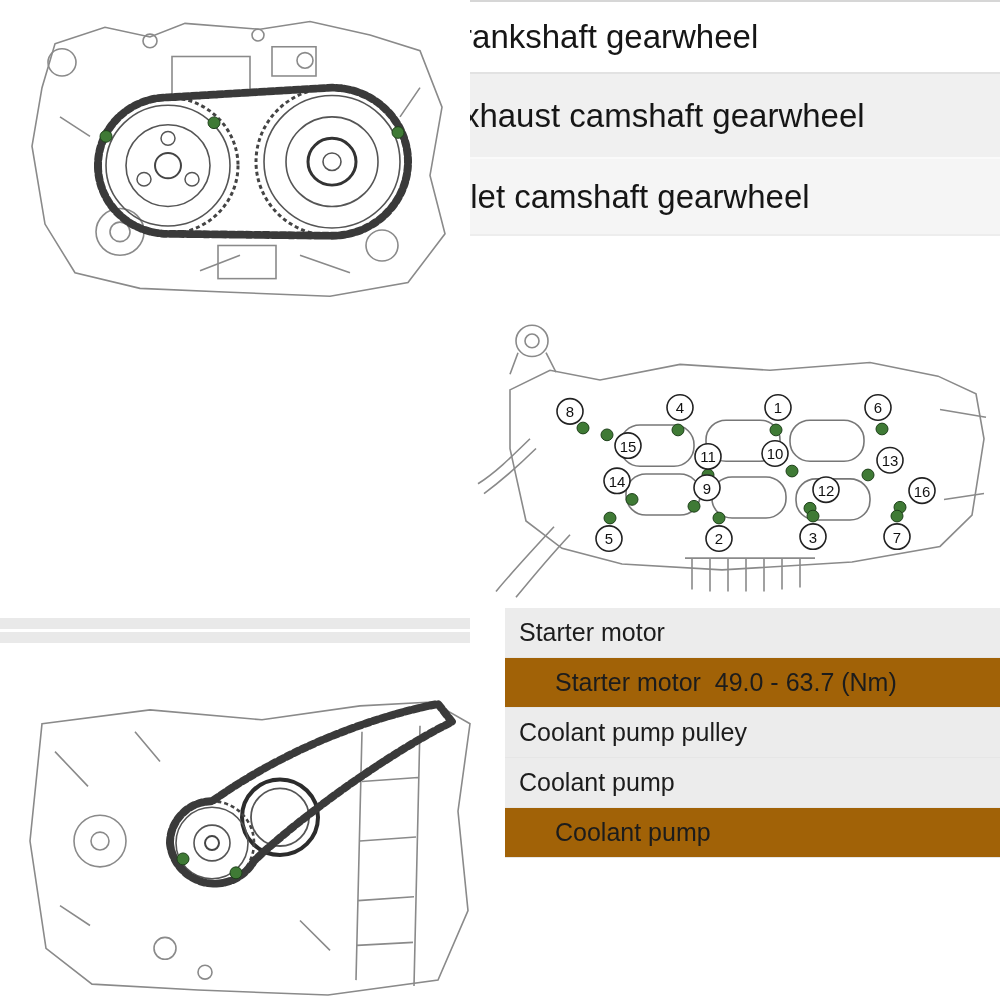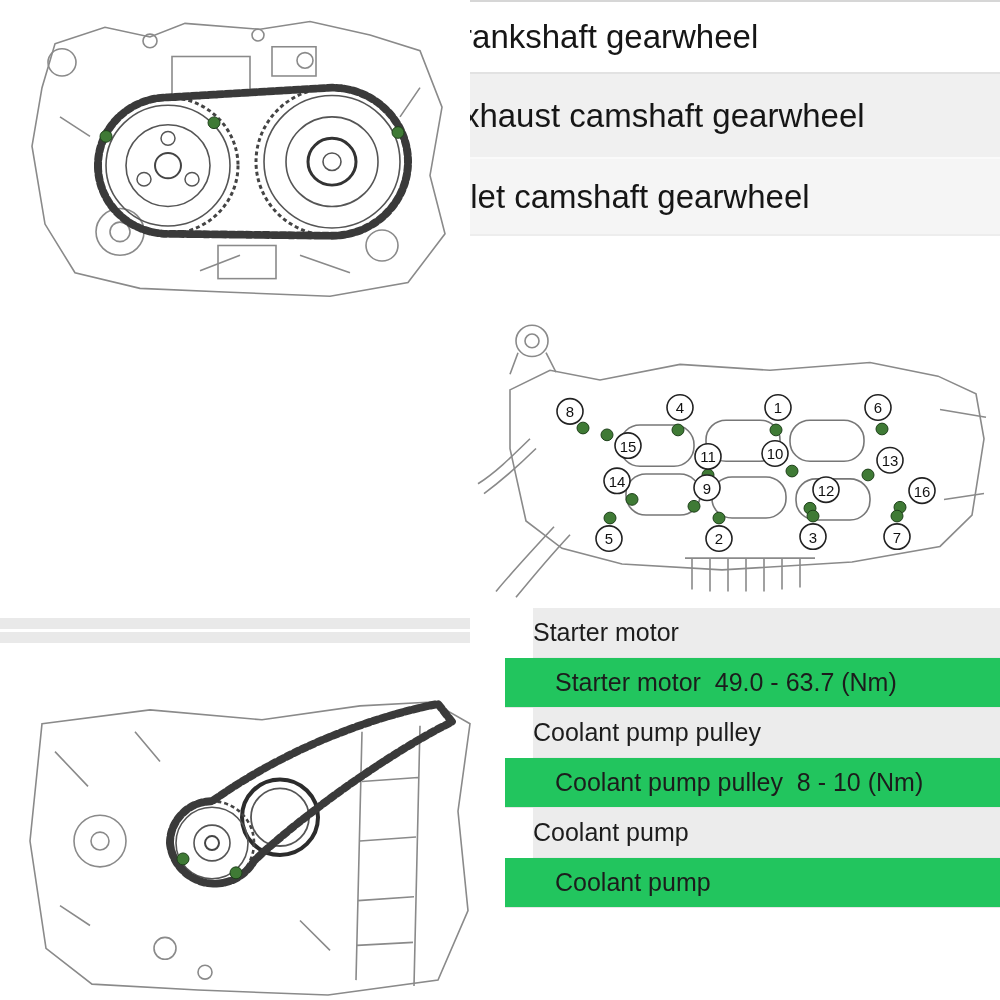--- a/index.html
+++ b/index.html
@@ -22,22 +22,22 @@
   .diagram svg{display:block;width:100%;height:100%;}
 
   
   .strip{position:absolute;left:0;width:470px;height:11px;background:#e9e9e9;}
   #strip-1{top:618px;}
   #strip-2{top:632px;}
 
   
   .torque-list{position:absolute;left:505px;top:608px;width:495px;}
   .t-row{height:49px;line-height:49px;border-bottom:1px solid #e6e6e6;font-size:25px;color:#1c1c1c;overflow:hidden;}
-  .t-row.header{background:#ececec;margin-left:28px;}
-  .t-row.value{background:#22c55e;padding-left:50px;}
+  .t-row.header{background:#ececec;padding-left:14px;}
+  .t-row.value{background:#a16207;padding-left:50px;}
   .t-row span{white-space:pre;}
 
   
   .seq circle{fill:#ffffff;stroke:#222;stroke-width:1.6;}
   .seq text{font-size:15px;fill:#111;text-anchor:middle;dominant-baseline:central;
             font-family:"Liberation Sans",sans-serif;}
 </style>
 </head>
 <body>
 
@@ -239,23 +239,20 @@
   <div class="torque-list">
     <div class="t-row header">
       <span>Starter motor</span>
     </div>
     <div class="t-row value">
       <span>Starter motor  49.0 - 63.7 (Nm)</span>
     </div>
     <div class="t-row header">
       <span>Coolant pump pulley</span>
     </div>
-    <div class="t-row value">
-      <span>Coolant pump pulley  8 - 10 (Nm)</span>
-    </div>
     <div class="t-row header">
       <span>Coolant pump</span>
     </div>
     <div class="t-row value">
       <span>Coolant pump</span>
     </div>
   </div>
 
 </div>
 

